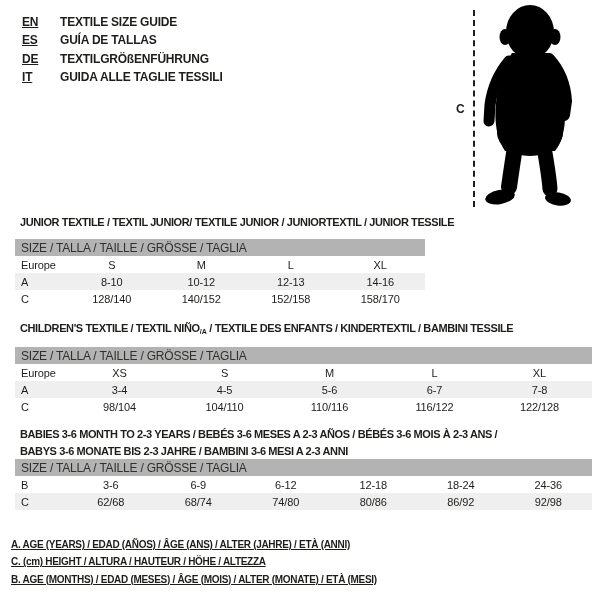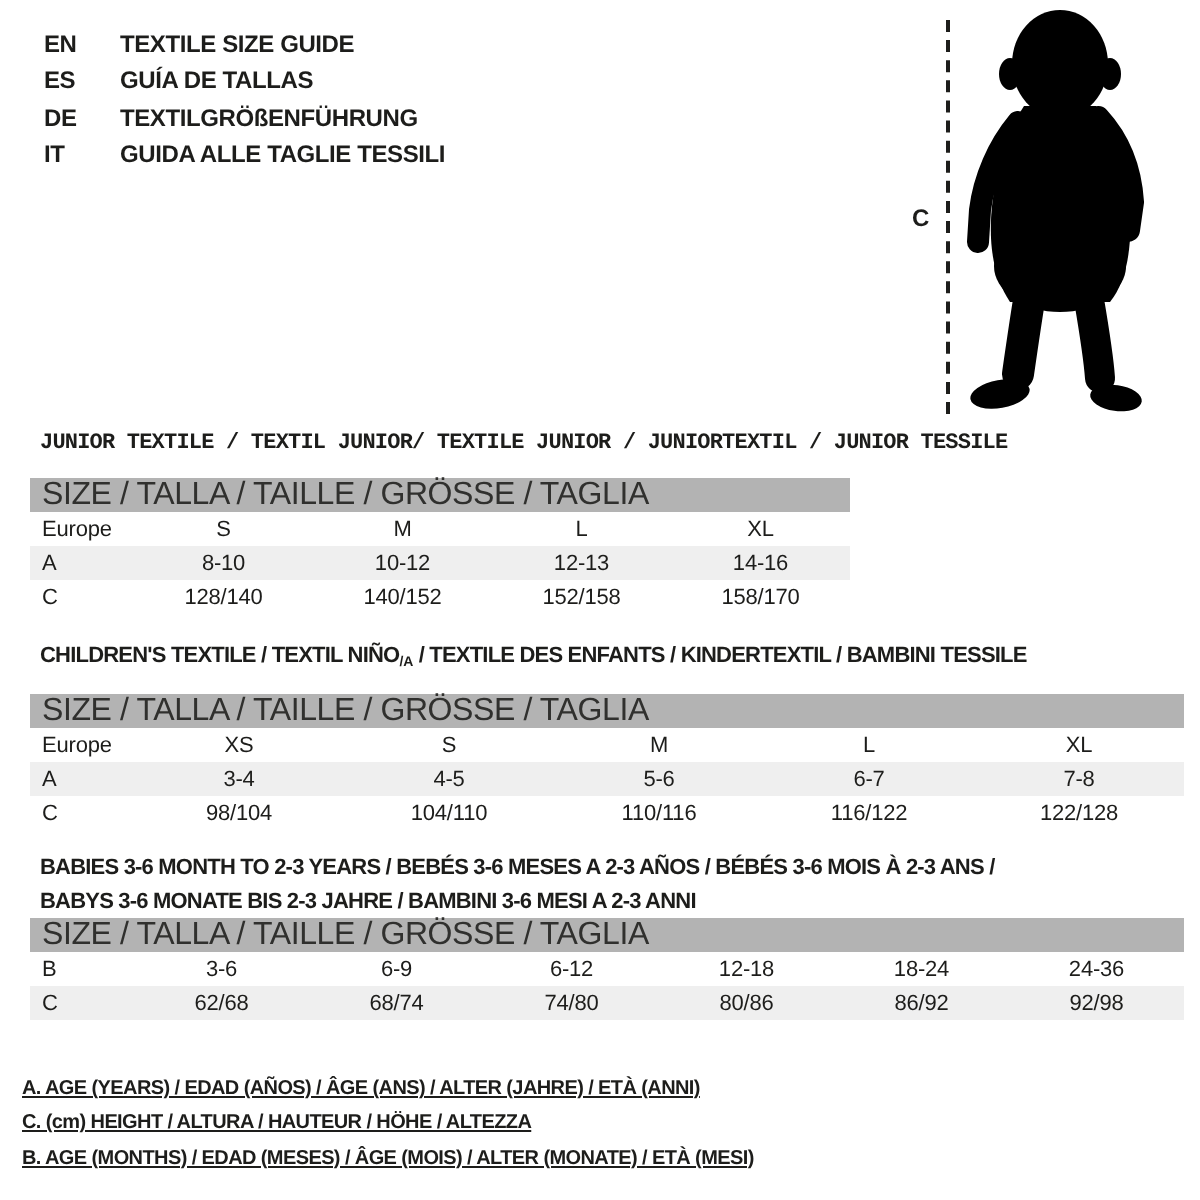--- a/index.html
+++ b/index.html
@@ -4,37 +4,37 @@
 <style>
   html,body{margin:0;padding:0;}
   body{
     width:600px;height:600px;position:relative;background:#ffffff;
     font-family:"Liberation Sans","DejaVu Sans",sans-serif;
     color:#1d1d1b;overflow:hidden;
   }
   
   .lang-list{position:absolute;left:22px;top:13px;}
   .lang-row{display:flex;line-height:18.4px;font-weight:bold;font-size:12px;letter-spacing:-0.2px;}
-  .lang-code{width:38px;}
+  .lang-code{width:38px;text-decoration:underline;}
   
   .dash-line{position:absolute;left:473px;top:10px;height:197px;width:0;border-left:2px dashed #1d1d1b;}
   .fig-label{position:absolute;left:456px;top:102px;font-weight:bold;font-size:12px;}
   .fig-svg{position:absolute;left:479px;top:3px;}
   
   .tbl-title{position:absolute;left:20px;font-weight:bold;font-size:11px;letter-spacing:-0.4px;white-space:nowrap;}
-  .t1-title{top:216px;font-family:Liberation Mono, monospace;}
+  .t1-title{top:216px;}
   .t2-title{top:322px;}
   .t3-title{top:426px;line-height:16.8px;}
   .sub{font-size:7px;vertical-align:-2px;letter-spacing:0;}
   .size-table{position:absolute;left:15px;}
   .t1-table{top:239px;width:410px;}
   .t2-table{top:347px;width:577px;}
   .t3-table{top:459px;width:577px;}
   .size-bar{height:17px;background:#b3b3b3;display:flex;align-items:center;padding-left:6px;box-sizing:border-box;
-            font-size:16px;letter-spacing:-0.2px;color:#30302e;}
+            font-size:12px;letter-spacing:-0.2px;color:#30302e;}
   .row{height:17px;display:flex;align-items:center;font-size:11px;letter-spacing:-0.1px;}
   .row.alt{background:#efefef;}
   .row .lbl{width:52px;padding-left:6px;box-sizing:border-box;}
   .row .cell{flex:1;text-align:center;}
   
   .footnotes{position:absolute;left:11px;top:536px;font-weight:bold;font-size:10px;letter-spacing:-0.3px;line-height:17.3px;white-space:nowrap;text-decoration:underline;}
 </style>
 </head>
 <body>
 

